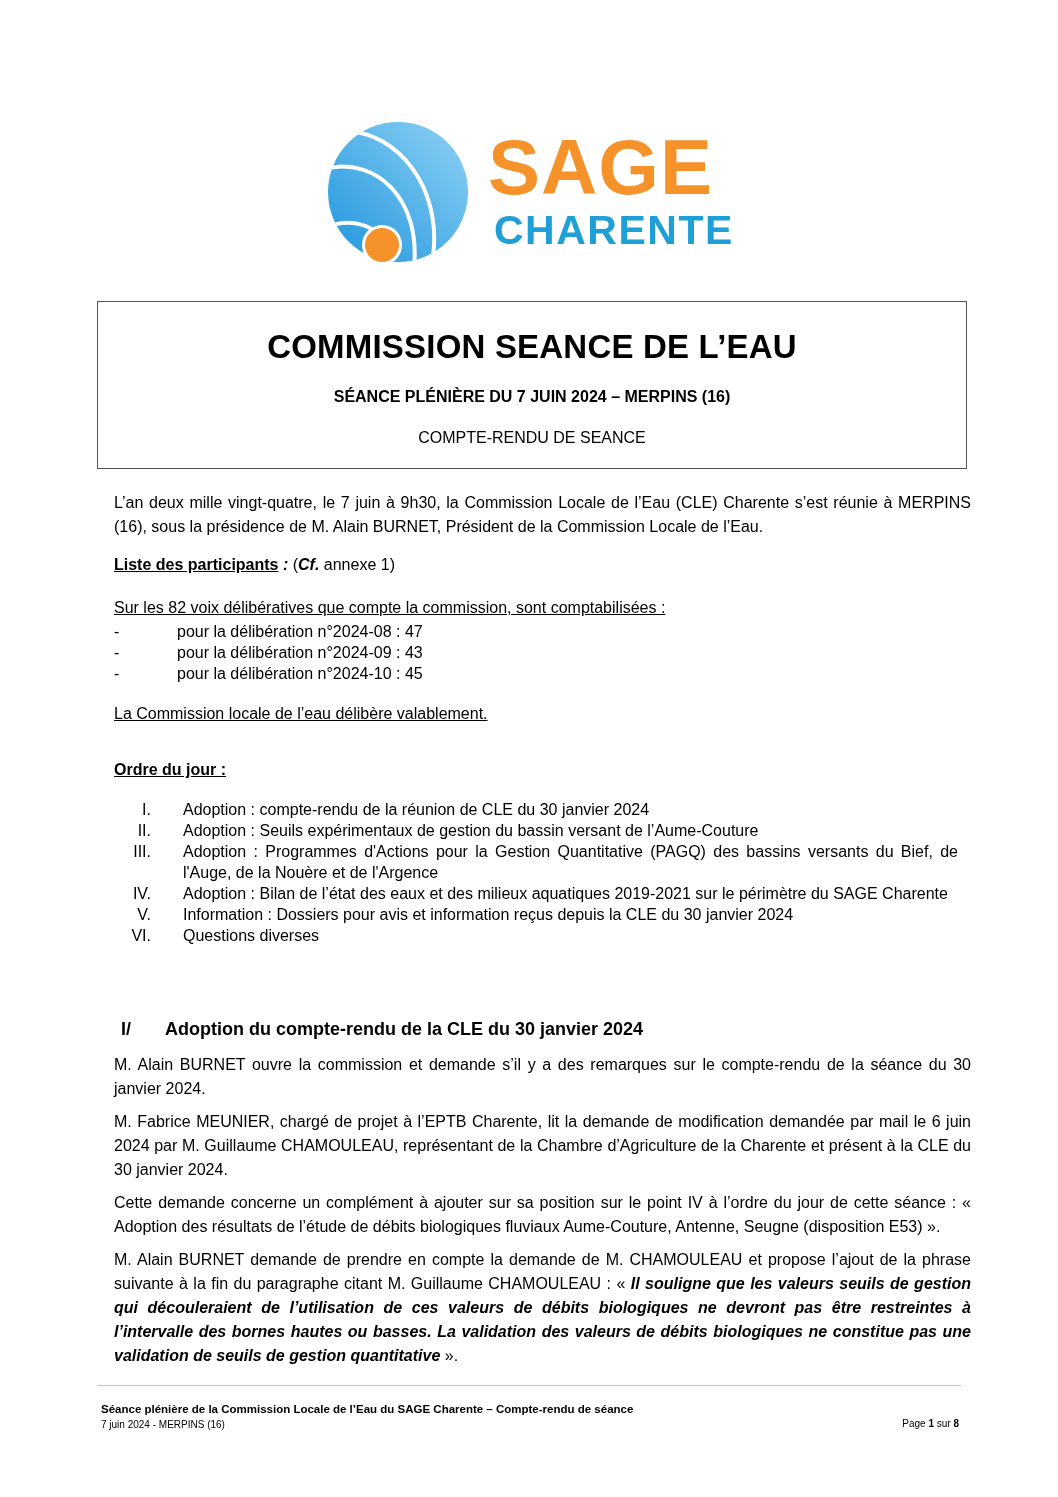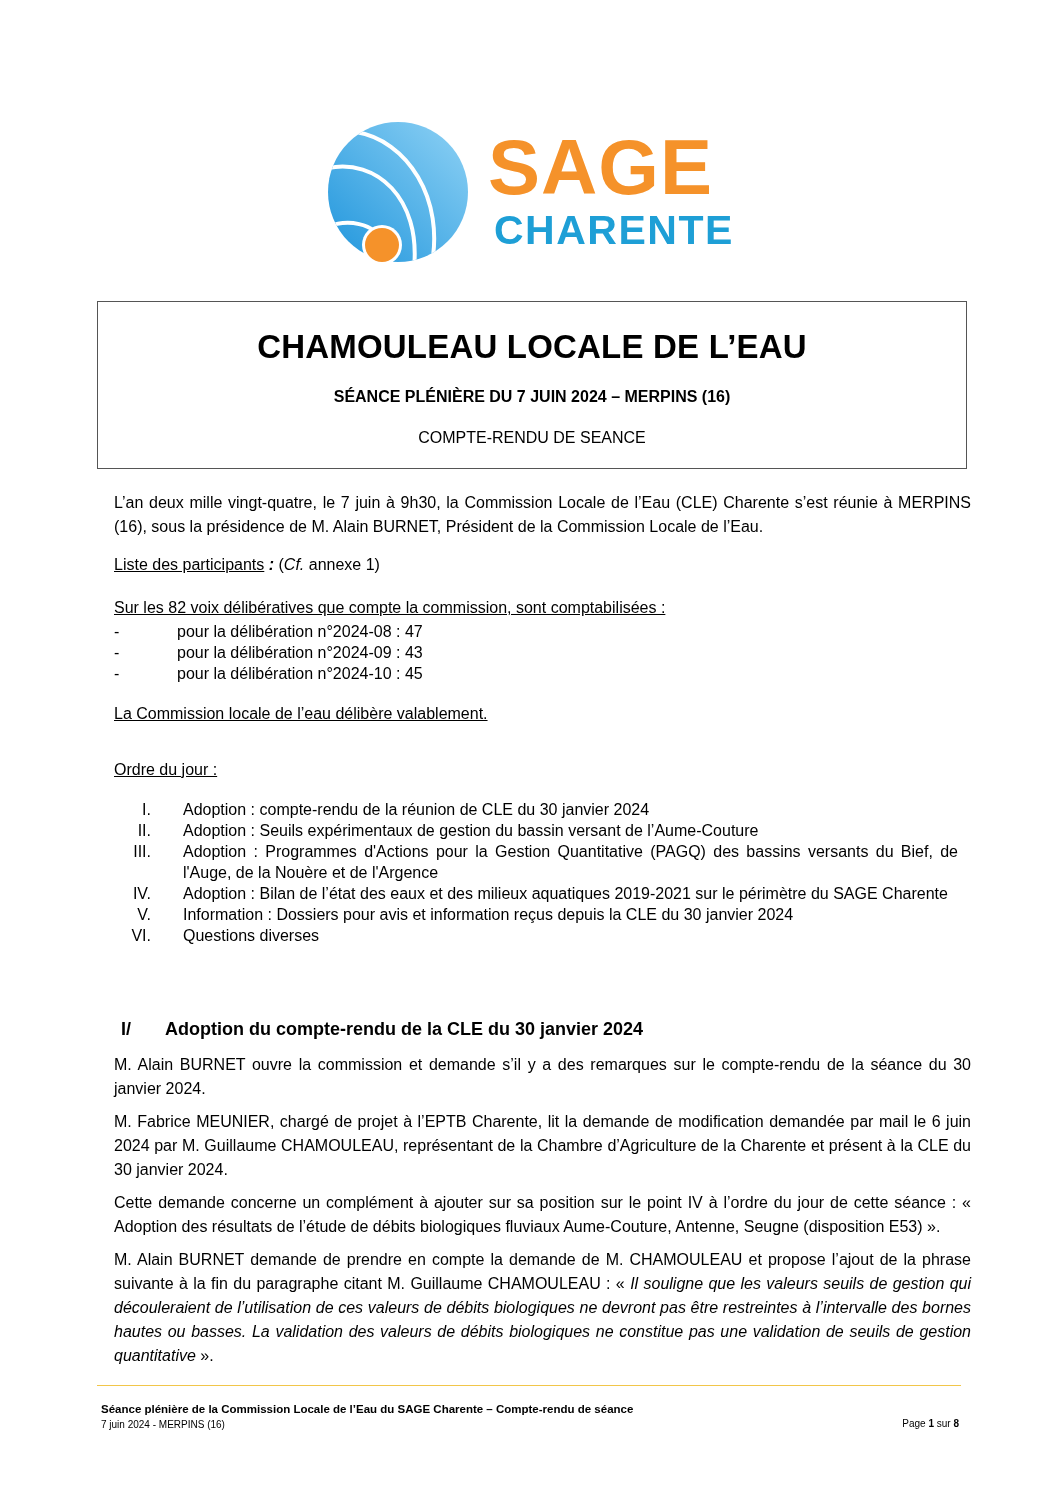--- a/index.html
+++ b/index.html
@@ -16,35 +16,35 @@
 
     .title-box { position: absolute; left: 97px; top: 301px; width: 870px; height: 168px;
                  border: 1.5px solid #555; box-sizing: border-box; text-align: center; }
     .title-main { position: absolute; left: 0; right: 0; top: 26px; font-weight: bold;
                   font-size: 33px; letter-spacing: 0.2px; }
     .title-sub { position: absolute; left: 0; right: 0; top: 86px; font-weight: bold; font-size: 16px; }
     .title-type { position: absolute; left: 0; right: 0; top: 127px; font-size: 16px; }
 
     .body-text { position: absolute; left: 114px; width: 857px; font-size: 16px; line-height: 24px; }
     .justify { text-align: justify; }
-    .u-bold { font-weight: normal; text-decoration: underline; margin-top: 44px; }
+    .u-bold { font-weight: bold; text-decoration: underline; margin-top: 44px; }
 
     .vote-line { position: relative; height: 21px; }
     .vote-dash { position: absolute; left: 0; }
     .vote-text { position: absolute; left: 63px; }
 
     .agenda { position: absolute; left: 101px; width: 857px; font-size: 16px; line-height: 21px; }
     .agenda-item { position: relative; padding-left: 82px; text-align: justify; }
     .agenda-num { position: absolute; left: 0; width: 50px; text-align: right; }
 
     .section-heading { position: absolute; left: 121px; top: 1019px; font-weight: bold; font-size: 18px; }
     .section-num { display: inline-block; width: 44px; }
 
     .para { margin: 0 0 9px 0; }
-    .it { font-style: italic; }
+    .it { font-style: italic; font-weight: bold; }
 
     .footer-line { position: absolute; left: 97px; top: 1385px; width: 864px; height: 1px;
                    background: #f2c64a; }
     .footer-title { position: absolute; left: 101px; top: 1403px; font-weight: bold; font-size: 11.5px; }
     .footer-sub { position: absolute; left: 101px; top: 1419px; font-size: 10px; }
     .footer-page { position: absolute; right: 99px; top: 1418px; font-size: 10px; }
   </style>
 </head>
 <body>
 
@@ -68,21 +68,21 @@
         <path d="M 0 110 C 20 100, 50 105, 55 124"></path>
       </g>
       <circle cx="56" cy="127" r="20" fill="#ffffff"></circle>
       <circle cx="56" cy="127" r="17" fill="#f5922a"></circle>
     </svg>
     <div class="logo-sage" style="color:#f5922a;">SAGE</div>
     <div class="logo-charente" style="color:#1e9fd6;">CHARENTE</div>
   </div>
 
   <div class="title-box">
-    <div class="title-main">CHAMOULEAU LOCALE DE L’EAU</div>
+    <div class="title-main">COMMISSION SEANCE DE L’EAU</div>
     <div class="title-sub">SÉANCE PLÉNIÈRE DU 7 JUIN 2024 – MERPINS (16)</div>
     <div class="title-type">COMPTE-RENDU DE SEANCE</div>
   </div>
 
   <div class="body-text justify" style="top:491px;">L’an deux mille vingt-quatre, le 7 juin à 9h30, la Commission Locale de l’Eau (CLE) Charente s’est réunie à MERPINS (16), sous la présidence de M. Alain BURNET, Président de la Commission Locale de l’Eau.</div>
 
   <div class="body-text" style="top:553px;">
     <span class="u-bold">Liste des participants</span><span class="it" style="font-weight:bold;"> : </span><span>(</span><span class="it">Cf.</span><span> annexe 1)</span>
   </div>
 

